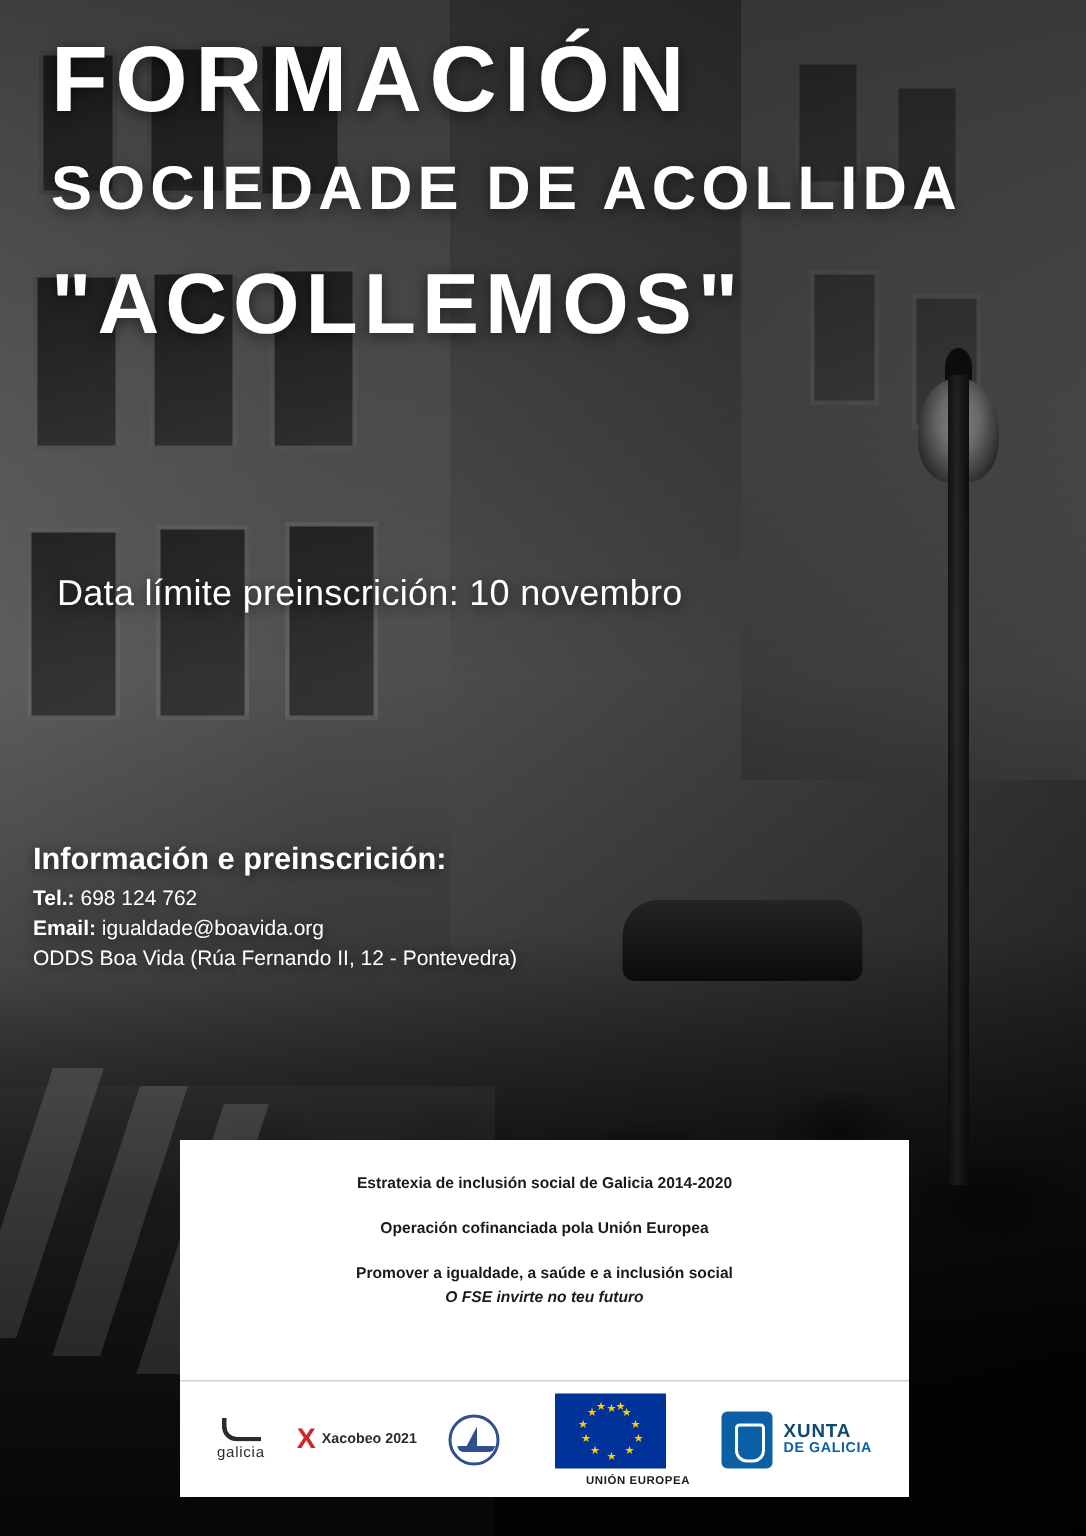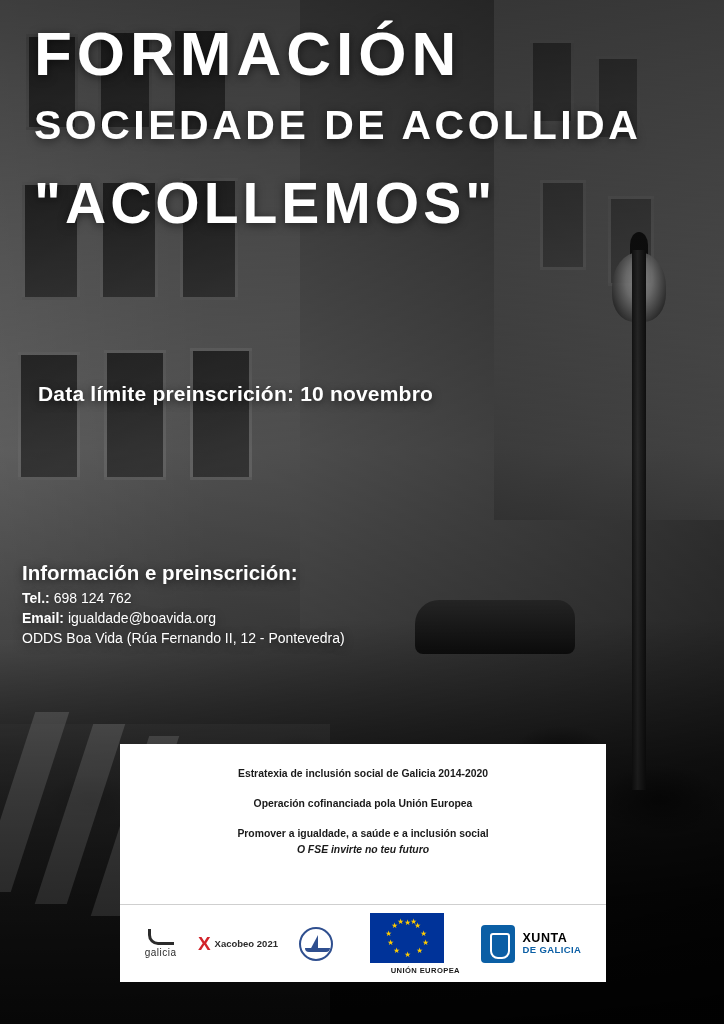--- a/index.html
+++ b/index.html
@@ -148,22 +148,22 @@
     font-size: 57px;
     font-weight: 700;
     letter-spacing: 4px;
     line-height: 1.25;
     margin-top: 14px;
   }
 
   .deadline {
     position: absolute;
     left: 38px; top: 382px;
-    font-size: 21px;
-    font-weight: 700;
+    font-size: 24px;
+    font-weight: 400;
     letter-spacing: .2px;
     text-shadow: 0 2px 8px rgba(0,0,0,.6);
   }
 
   .limited {
     position: absolute;
     left: 196px; top: 473px;
     font-size: 25px;
     font-weight: 700;
     letter-spacing: 1.2px;
@@ -177,21 +177,21 @@
     text-shadow: 0 2px 8px rgba(0,0,0,.6);
   }
   .contact .row { font-size: 14px; }
   .contact .row b { font-weight: 700; }
   .contact .row span.val { font-weight: 400; }
   .contact .bold-row { font-weight: 700; font-size: 20.5px; }
 
   
   .footer-panel {
     position: absolute;
-    left: 120px; top: 744px;
+    left: 120px; top: 760px;
     width: 486px; height: 238px;
     background: #fff;
     color: #1a1a1a;
     display: flex;
     flex-direction: column;
   }
   .footer-text {
     flex: 1;
     padding: 22px 18px 10px;
     text-align: center;
@@ -276,21 +276,21 @@
   }
   .logo-xunta .badge::after {
     content: "";
     position: absolute;
     left: 9px; top: 8px;
     width: 16px; height: 22px;
     border: 2px solid #fff;
     border-radius: 3px 3px 8px 8px;
   }
   .logo-xunta .names { line-height: 1.12; }
-  .logo-xunta .n1 { font-size: 12.5px; font-weight: 700; color: #000000; letter-spacing: .6px; }
+  .logo-xunta .n1 { font-size: 12.5px; font-weight: 700; color: #0c4a6e; letter-spacing: .6px; }
   .logo-xunta .n2 { font-size: 9.5px; font-weight: 700; color: #0b5fa5; letter-spacing: .4px; }
 </style>
 </head>
 <body>
 
 <div id="poster">
 
   <div class="bg"></div>
 
   <div class="facade"></div>

